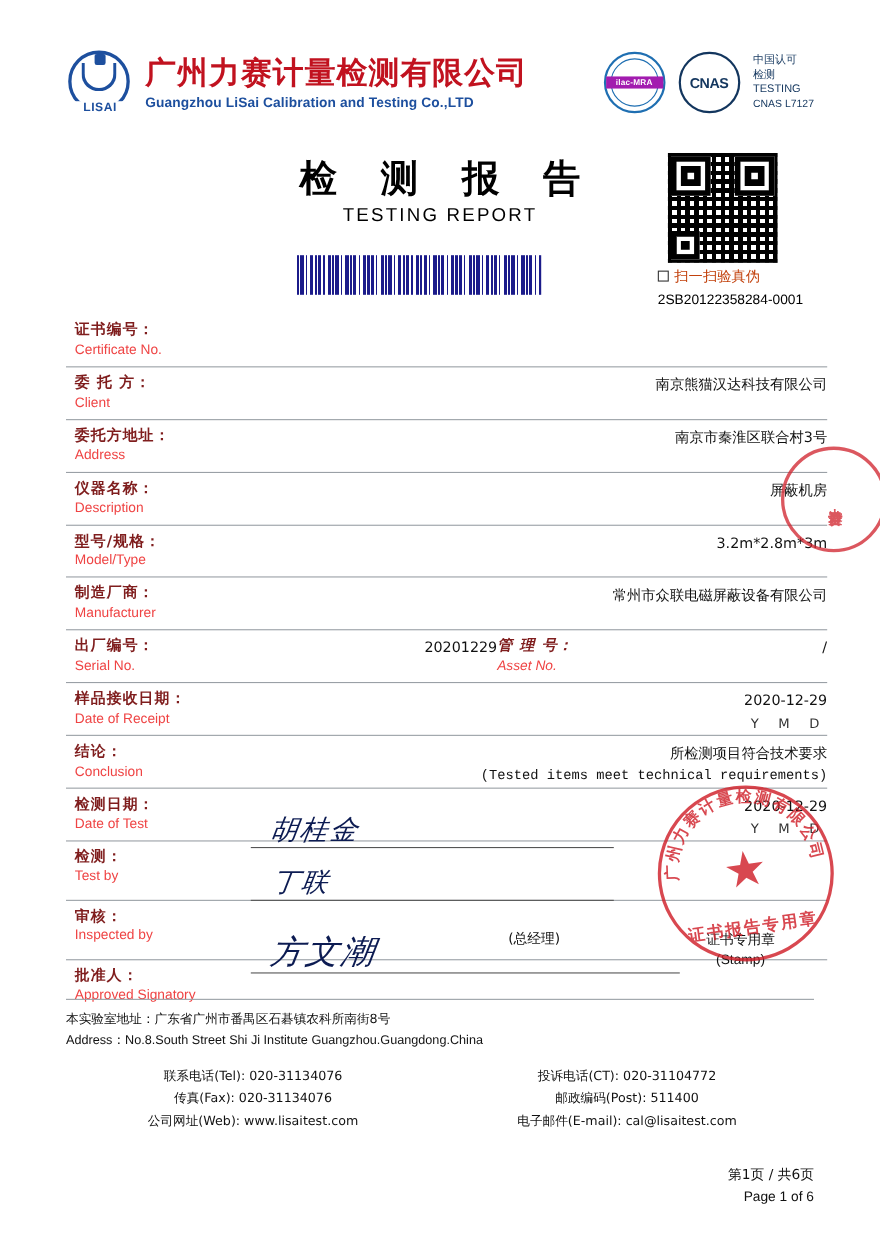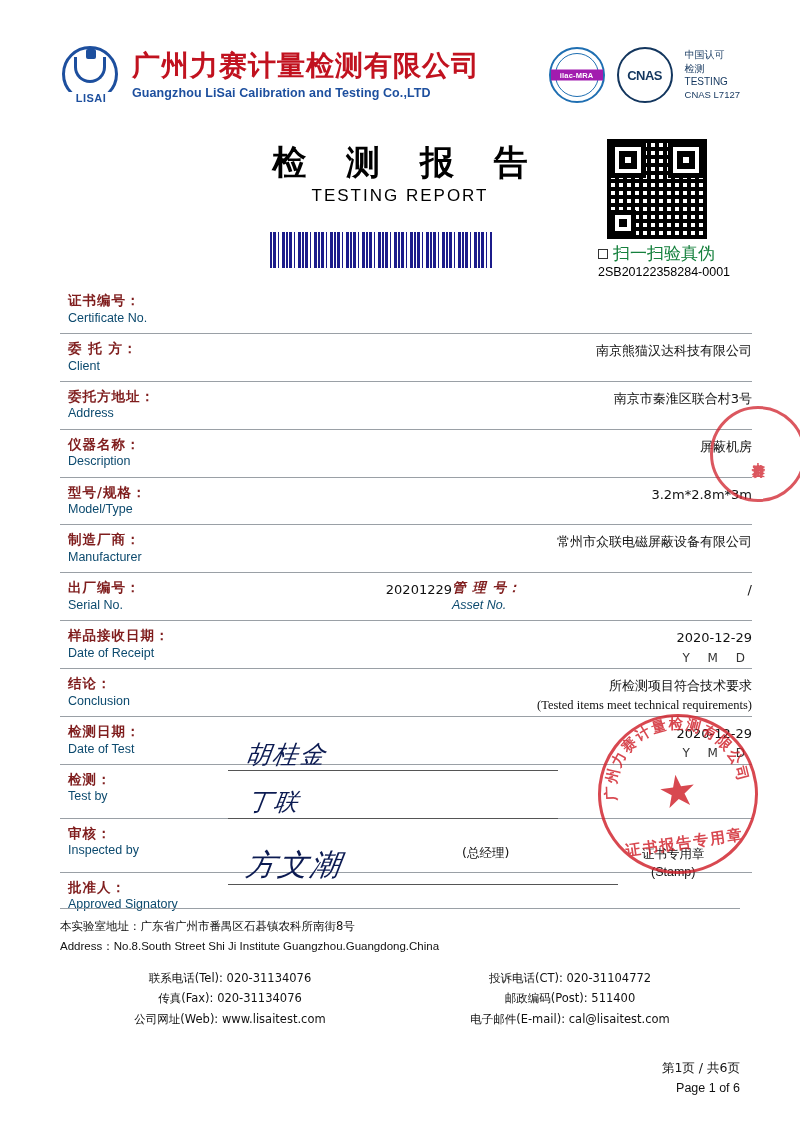--- a/index.html
+++ b/index.html
@@ -218,22 +218,22 @@
     height: 36px;
     background: repeating-linear-gradient(90deg,
       #1b1b8a 0 2px, #fff 2px 3px, #1b1b8a 3px 6px, #fff 6px 8px,
       #1b1b8a 8px 9px, #fff 9px 12px, #1b1b8a 12px 15px, #fff 15px 16px);
   }
 
   .scan-row {
     position: absolute;
     top: 242px;
     left: 598px;
-    font-size: 17px;
-    color: #15803d;
+    font-size: 13px;
+    color: #c2410c;
     font-family: "DejaVu Sans", sans-serif;
     display: flex;
     align-items: center;
     gap: 5px;
   }
   .scan-box {
     display: inline-block;
     width: 10px; height: 10px;
     border: 1px solid #333;
   }
@@ -269,42 +269,42 @@
   .flabel .cn {
     font-family: "DejaVu Sans", sans-serif;
     font-size: 13.5px;
     font-weight: bold;
     color: #7f1d1d;
     letter-spacing: 1px;
     display: block;
   }
   .flabel .en {
     font-size: 12.5px;
-    color: #0c4a6e;
+    color: #ef4444;
     display: block;
   }
   .fvalue {
     flex: 1 1 auto;
     padding: 7px 0 0 9px;
     font-size: 13px;
     font-family: "DejaVu Sans", sans-serif;
     color: #111;
     line-height: 1.5;
     text-align: right;
   }
   .fvalue .ymd {
     font-size: 12px;
     letter-spacing: 7px;
     color: #333;
     display: block;
     margin-top: 1px;
   }
   .fvalue .sub {
     display: block;
-    font-family: Liberation Serif, serif;
+    font-family: Liberation Mono, monospace;
     font-size: 12.5px;
     color: #111;
   }
 
   
   .subcol {
     display: flex;
     flex: 0 0 300px;
     align-items: stretch;
   }

